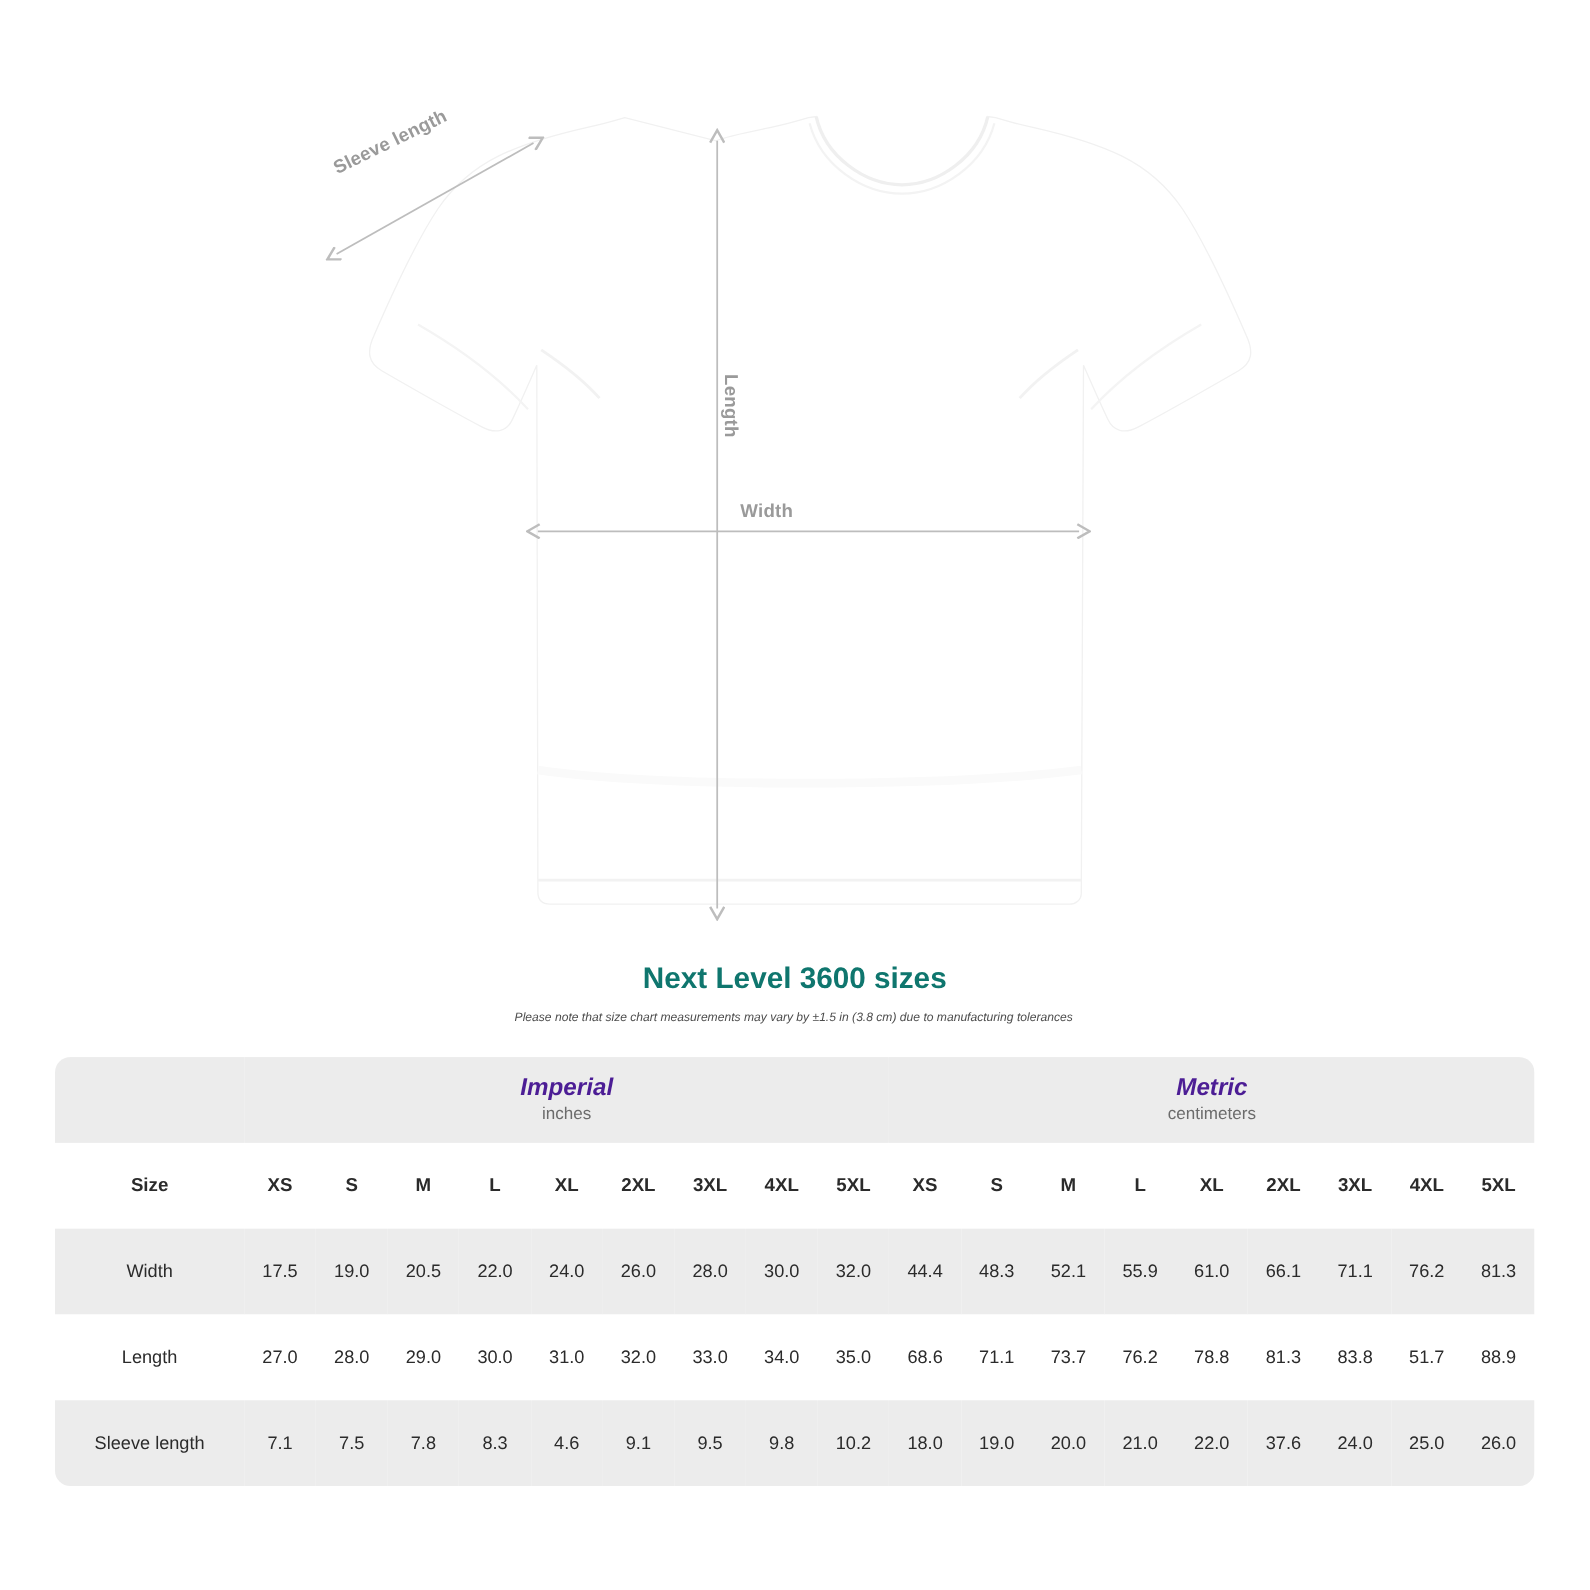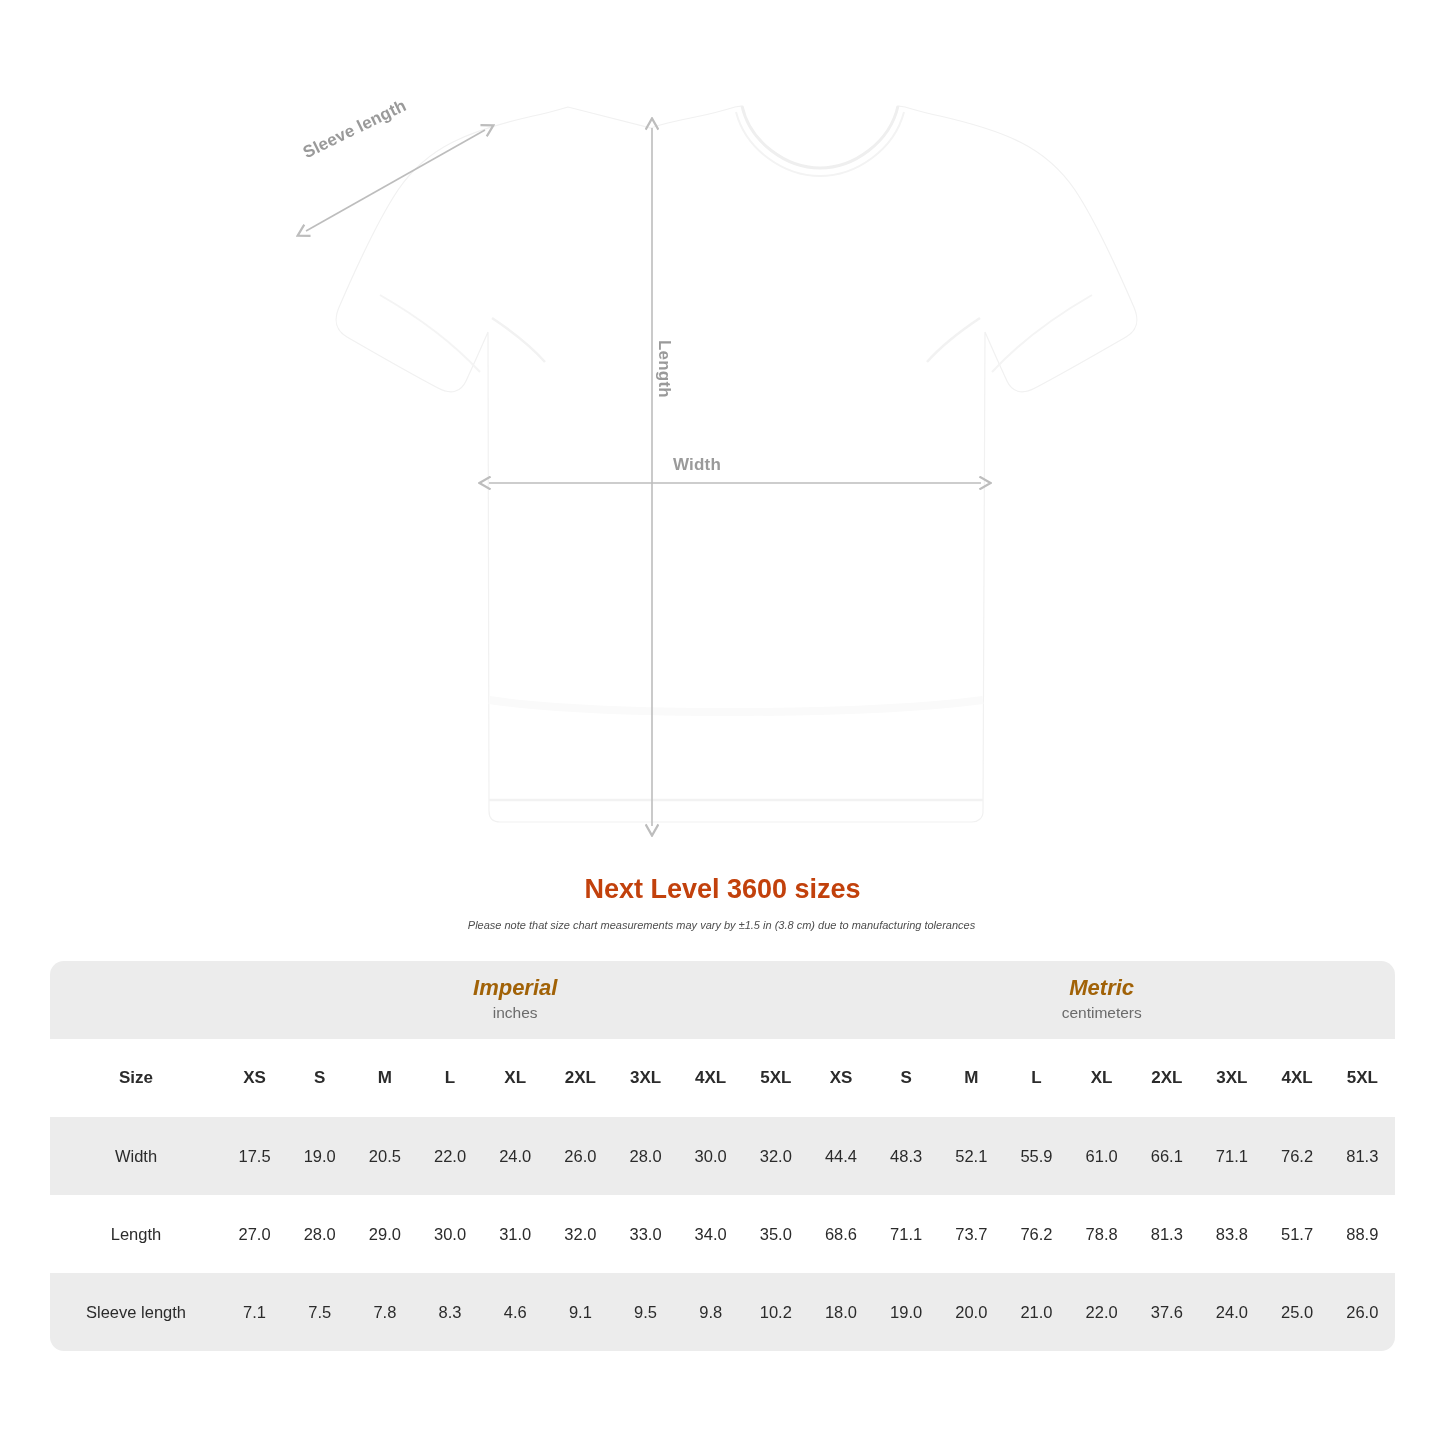--- a/index.html
+++ b/index.html
@@ -57,21 +57,21 @@
   }
 
   
   .title-block {
     text-align: center;
     margin-top: 24px;
   }
   .chart-title {
     font-size: 27px;
     font-weight: bold;
-    color: #c2410c;
+    color: #0f766e;
     margin: 0;
   }
   .chart-note {
     font-size: 11px;
     font-style: italic;
     color: #4d4d4d;
     margin: 14px 2px 0 0;
   }
 
   
@@ -96,21 +96,21 @@
     vertical-align: middle;
   }
   .sys-head {
     background: #ececec;
     height: 118px;
   }
   .sys-head .sys-name {
     font-size: 22px;
     font-style: italic;
     font-weight: bold;
-    color: #a16207;
+    color: #4c1d95;
     line-height: 1.25;
     text-align: center;
   }
   .sys-head .sys-unit {
     font-size: 15.5px;
     color: #6b6b6b;
     font-style: normal;
     font-weight: normal;
     line-height: 1.6;
   }

